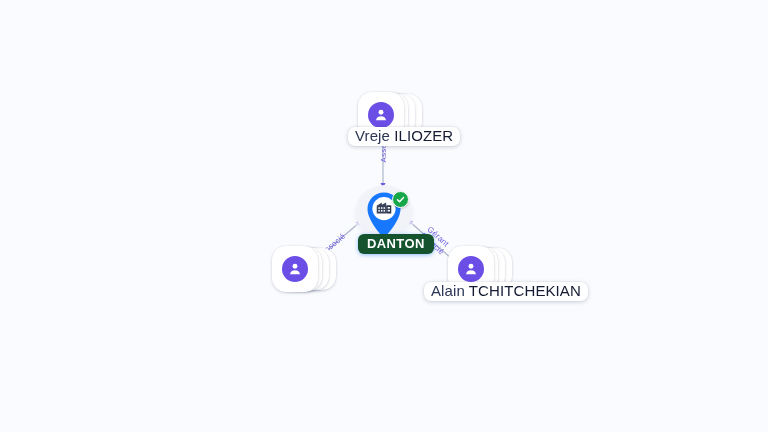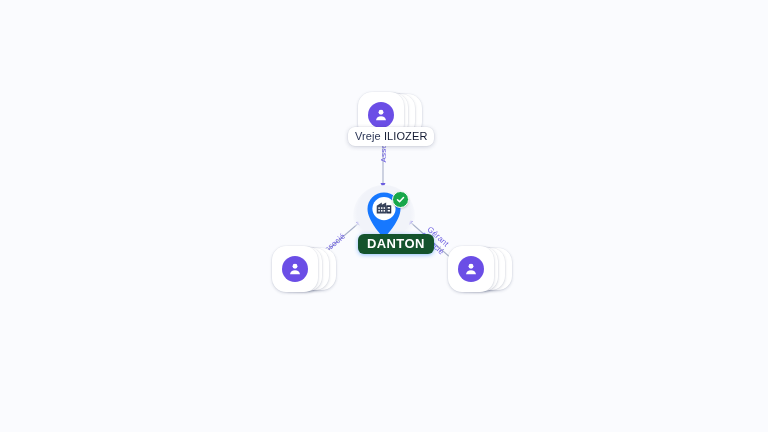--- a/index.html
+++ b/index.html
@@ -41,21 +41,21 @@
   }
   .avatar svg{display:block;}
 
   .name-chip{
     position:absolute;
     background:#ffffff;
     border-radius:7px;
     padding:3px 7px 4px 7px;
     box-shadow:0 1px 4px rgba(40,50,90,.22), 0 0 0 .5px rgba(40,50,90,.06);
     white-space:nowrap;
-    font-size:11px;
+    font-size:15px;
     line-height:12px;
     color:#1c2542;
     letter-spacing:.1px;
   }
   .name-chip .fn{color:#2b3656;}
   .name-chip .ln{color:#141b33;font-weight:400;}
 
   
   .company{
     position:absolute;
@@ -202,14 +202,18 @@
       <div class="card c0">
         <div class="avatar">
           <svg width="16" height="16" viewBox="0 0 24 24" fill="#ffffff">
             <circle cx="12" cy="8" r="3.7"></circle>
             <path d="M4.6 20c0-4.1 3.4-6.3 7.4-6.3s7.4 2.2 7.4 6.3z"></path>
           </svg>
         </div>
       </div>
     </div>
   </div>
+  <div class="name-chip" style="left:424px;top:282px;">
+    <span class="fn">Alain</span>
+    <span class="ln">TCHITCHEKIAN</span>
+  </div>
 
 </div>
 
 </body></html>

